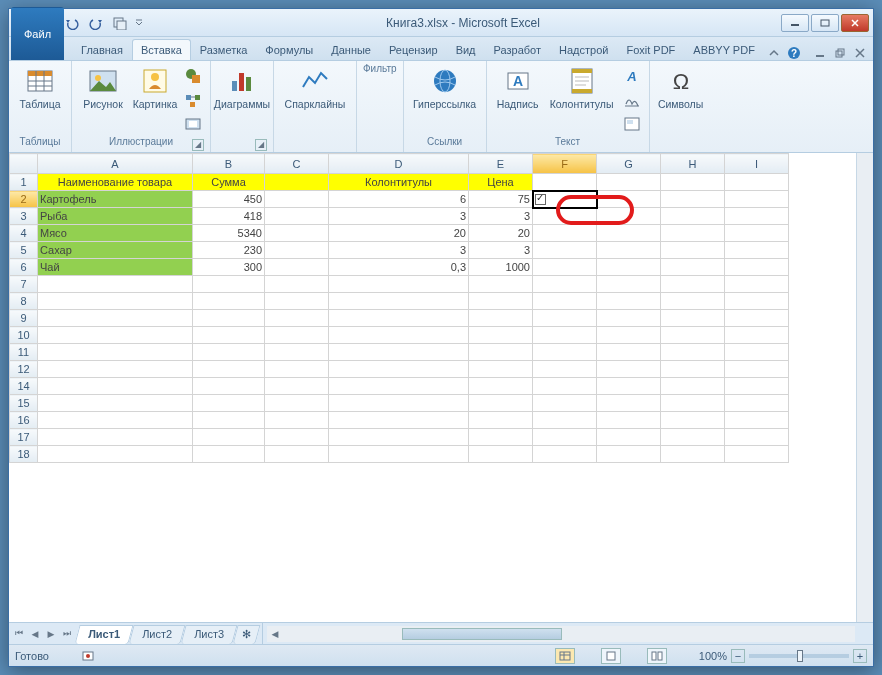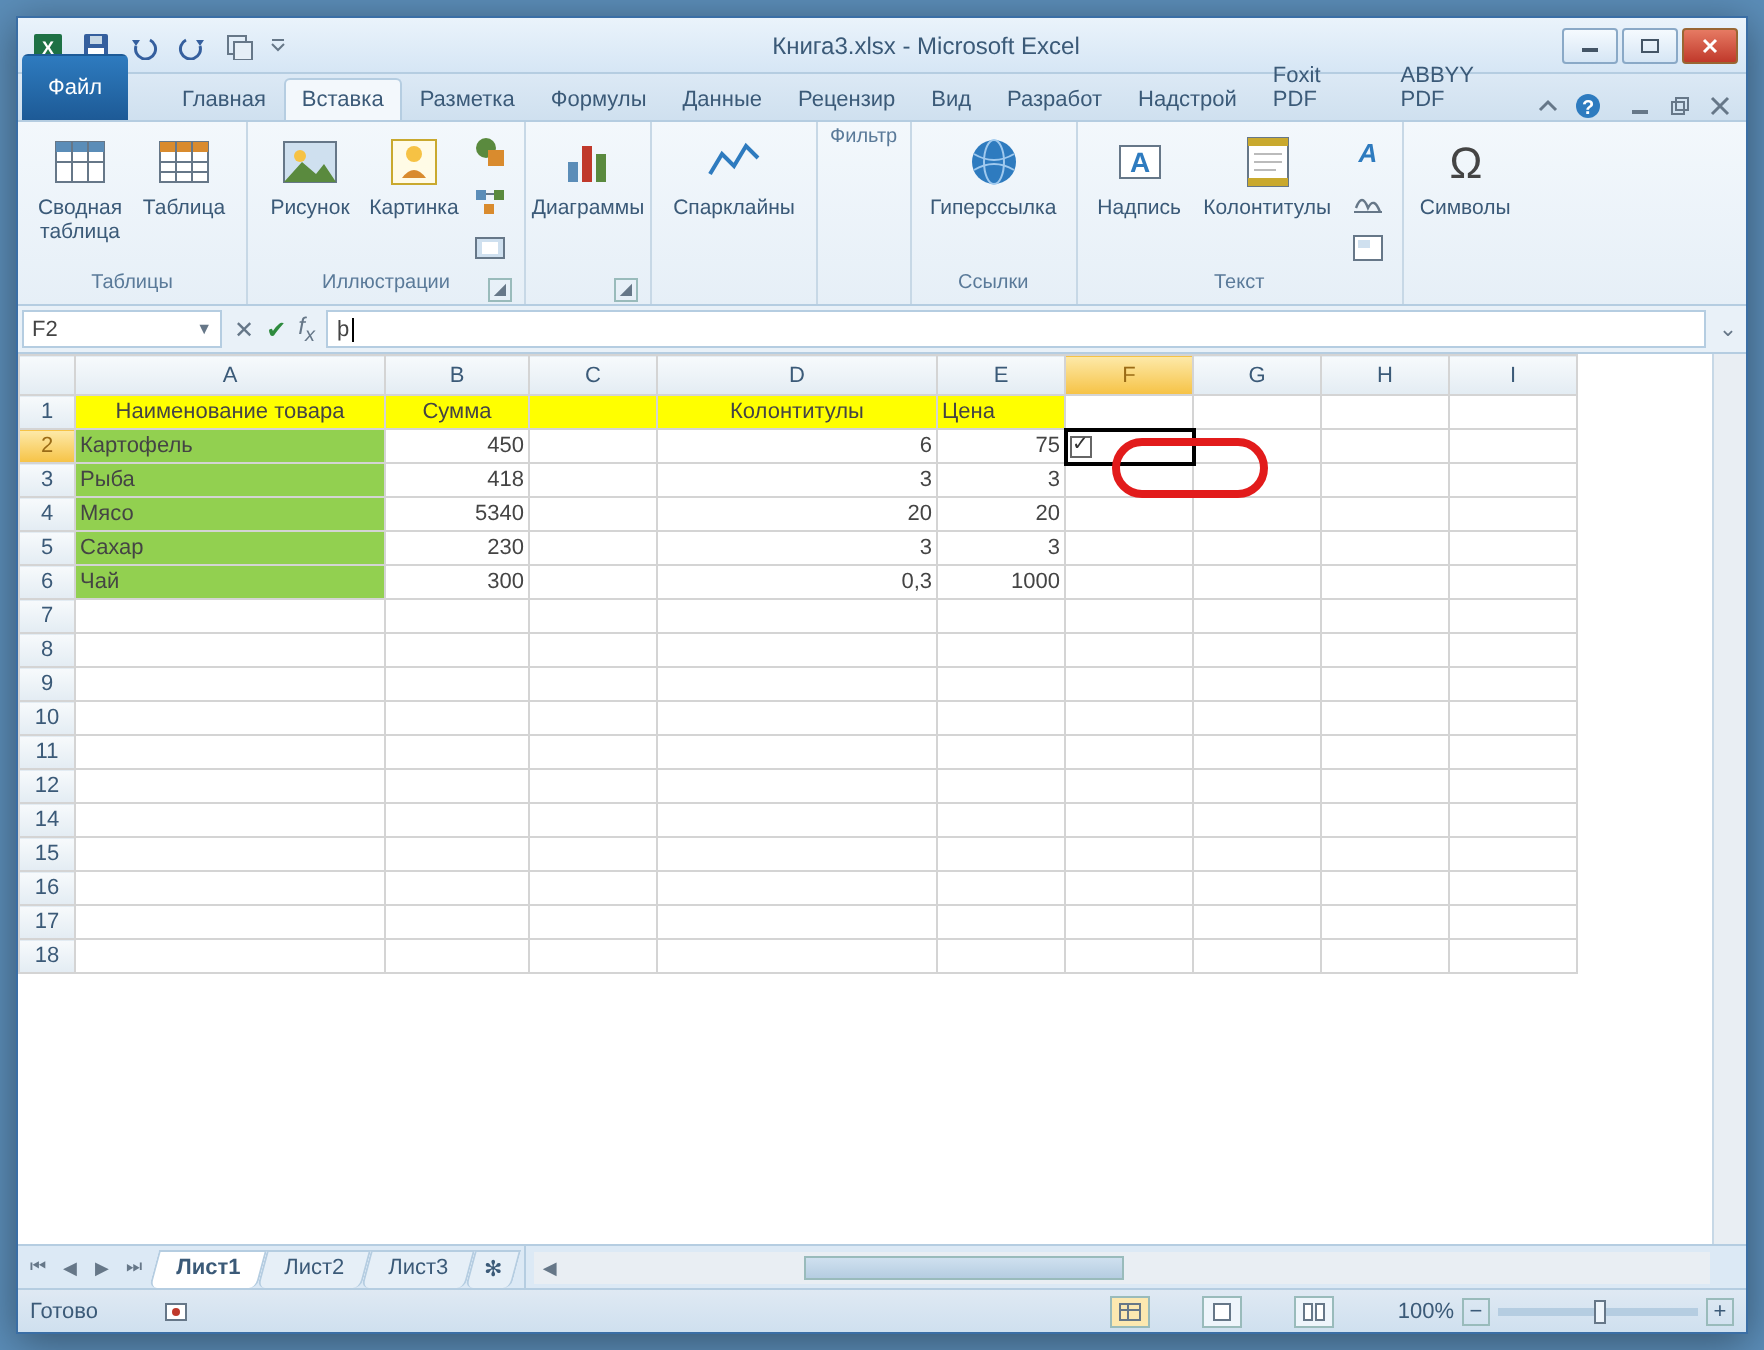--- a/index.html
+++ b/index.html
@@ -11,21 +11,21 @@
 .qat { display: flex; align-items: center; gap: 2px; }
 .qat-btn { width: 22px; height: 22px; display: flex; align-items: center; justify-content: center; border-radius: 2px; }
 .title-text { flex: 1; text-align: center; font-size: 12px; color: #3b5a78; }
 .win-controls { display: flex; gap: 2px; }
 .win-btn { width: 28px; height: 18px; border: 1px solid #8aa9c7; border-radius: 2px; display: flex; align-items: center; justify-content: center; background: linear-gradient(#f5fafe,#d6e6f5); }
 .win-close { background: linear-gradient(#e67a63,#c0392b); border-color: #963; color:#fff; }
 
 
 .ribbon-tabs { height: 24px; display: flex; align-items: flex-end; padding-left: 2px; background: linear-gradient(#dce9f5,#cfe0ef); border-bottom: 1px solid #b5cde1; }
 .tab { padding: 4px 8px; font-size: 11px; color: #3b5a78; border: 1px solid transparent; border-bottom: none; }
-.tab.file { background: #217346; color:#fff; border-radius: 3px 3px 0 0; margin-right:18px; padding:10px 12px; background:linear-gradient(#2e7bbf,#1d5a96); }
+.tab.file { background: #217346; color:#fff; border-radius: 3px 3px 0 0; margin-right:8px; padding:20px 12px; background:linear-gradient(#2e7bbf,#1d5a96); }
 .tab.active { background: #f3f8fc; border-color:#b5cde1; border-radius:3px 3px 0 0; color:#3b5a78; }
 .tab-spacer { flex:1; }
 .tab-help { display:flex; gap:6px; padding-right:6px; align-items:center; }
 .help-ico { width:14px; height:14px; display:flex; align-items:center; justify-content:center; }
 
 
 .ribbon { height: 92px; background: linear-gradient(#f3f8fc,#e6eff7); border-bottom: 1px solid #b5cde1; display:flex; }
 .group { border-right: 1px solid #c7d8e6; padding: 2px 6px 0 6px; display:flex; flex-direction:column; }
 .group-body { flex:1; display:flex; align-items:flex-start; gap:2px; }
 .group-label { height:16px; text-align:center; font-size:10px; color:#5a7a99; position:relative; }
@@ -191,32 +191,20 @@
     </div>
   </div>
 
   <div class="ribbon">
     <div class="group">
       <div class="group-body">
         <div class="big-btn">
           <div class="ico32">
               <svg width="32" height="32">
                 <rect x="4" y="6" width="24" height="20" fill="#fff" stroke="#678"></rect>
-                <rect x="4" y="6" width="24" height="5" fill="#5b8db8"></rect>
-                <line x1="12" y1="6" x2="12" y2="26" stroke="#678"></line>
-                <line x1="20" y1="6" x2="20" y2="26" stroke="#678"></line>
-                <line x1="4" y1="16" x2="28" y2="16" stroke="#678"></line>
-              </svg>
-            </div>
-          <div class="lbl">Сводная таблица</div>
-        </div>
-        <div class="big-btn">
-          <div class="ico32">
-              <svg width="32" height="32">
-                <rect x="4" y="6" width="24" height="20" fill="#fff" stroke="#678"></rect>
                 <rect x="4" y="6" width="24" height="5" fill="#d98b2e"></rect>
                 <line x1="12" y1="6" x2="12" y2="26" stroke="#678"></line>
                 <line x1="20" y1="6" x2="20" y2="26" stroke="#678"></line>
                 <line x1="4" y1="16" x2="28" y2="16" stroke="#678"></line>
                 <line x1="4" y1="21" x2="28" y2="21" stroke="#678"></line>
               </svg>
             </div>
           <div class="lbl">Таблица</div>
         </div>
       </div>
@@ -378,36 +366,20 @@
                 <text x="16" y="24" font-size="22" fill="#444" text-anchor="middle">Ω</text>
               </svg>
             </div>
           <div class="lbl">Символы</div>
         </div>
       </div>
       <div class="group-label"></div>
     </div>
   </div>
 
-  <div class="fbar">
-    <div class="name-box">
-        <span>F2</span>
-        <span class="dd">▼</span>
-      </div>
-    <div class="fbar-btns">
-      <span style="font-size:12px">✕</span>
-      <span style="color:#2e8b3e;font-size:12px">✔</span>
-      <span style="font-style:italic;font-size:12px">f<sub>x</sub></span>
-    </div>
-    <div class="formula-input">
-        <span>þ</span>
-        <span style="border-left:1px solid #000;height:12px;margin-left:1px"></span>
-      </div>
-    <div class="fbar-expand">⌄</div>
-  </div>
 
   <div class="grid-wrap">
     <div style="flex:1;overflow:hidden;position:relative">
     <table class="grid">
       <colgroup>
         <col style="width:28px">
             <col style="width:155px">
             <col style="width:72px">
             <col style="width:64px">
             <col style="width:140px">
@@ -431,21 +403,21 @@
           <th>I</th>
         </tr>
       </thead>
       <tbody id="grid-body">
             <tr>
               <td class="row-hdr">1</td>
               <td class="hdr-row" style="text-align:center;background:#ffff00;height:16px">Наименование товара</td>
               <td class="hdr-row" style="text-align:center;background:#ffff00">Сумма</td>
               <td class="hdr-row" style="background:#ffff00"></td>
               <td class="hdr-row" style="text-align:center;background:#ffff00">Колонтитулы</td>
-              <td class="hdr-row" style="background:#ffff00">Цена</td>
+              <td class="hdr-row" style="text-align:center;background:#ffff00">Цена</td>
               <td></td>
               <td></td>
               <td></td>
               <td></td>
             </tr>
             <tr>
               <td class="row-hdr sel-row">2</td>
               <td class="name-cell">Картофель</td>
               <td class="num">450</td>
               <td></td>

